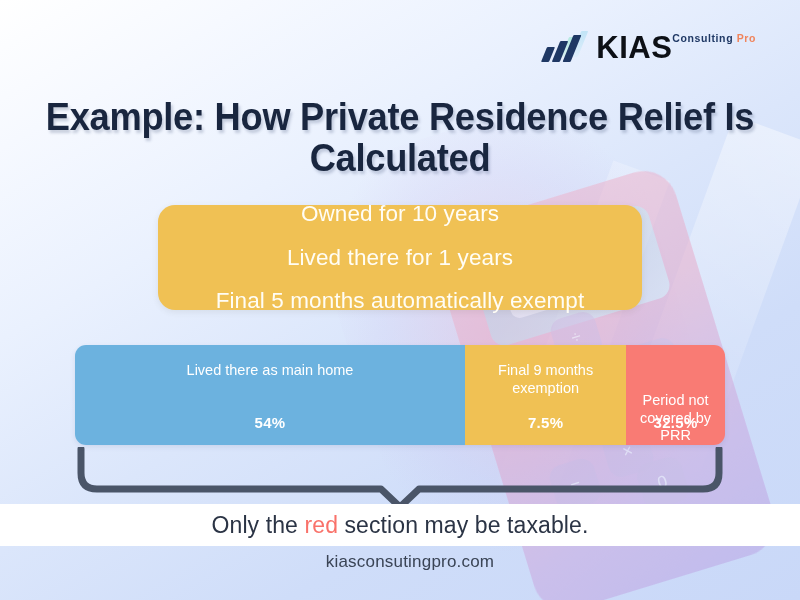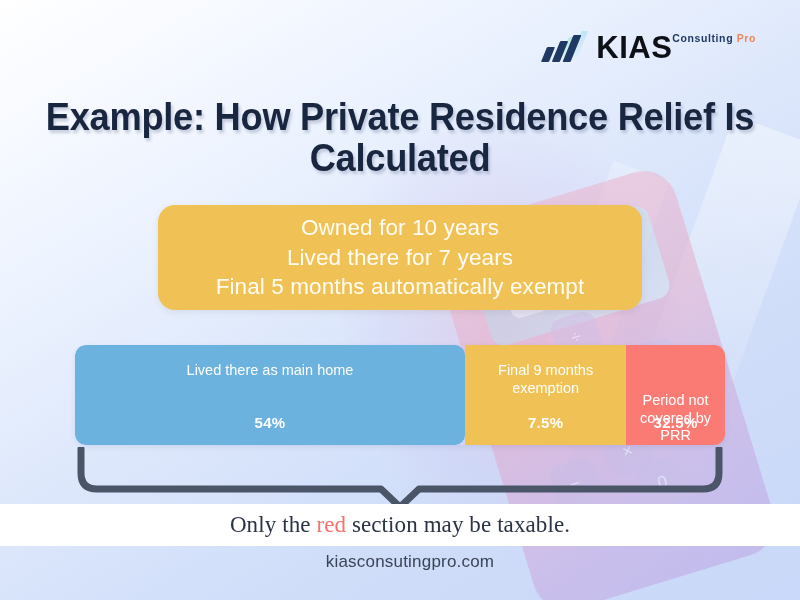--- a/index.html
+++ b/index.html
@@ -137,21 +137,21 @@
   
   .facts {
     position:absolute;
     left:158px; top:205px;
     width:484px; height:105px;
     background:#f0c154;
     border-radius:17px;
     z-index:6;
     display:flex; flex-direction:column;
     align-items:center; justify-content:center;
-    gap:2px;
+    gap:16px;
     box-shadow:0 2px 6px rgba(80,80,60,.10);
   }
   .facts div {
     color:#fffdf5;
     font-size:22.5px;
     line-height:1.24;
     letter-spacing:.1px;
     font-family:"Liberation Sans", sans-serif;
   }
 
@@ -207,21 +207,21 @@
     left:0; right:0; top:504px;
     height:42px;
     background:#ffffff;
     z-index:7;
     display:flex; align-items:center; justify-content:center;
   }
   .caption {
     font-size:23px;
     color:#2b3445;
     letter-spacing:.1px;
-    font-family:Liberation Serif, serif;
+    font-family:Liberation Sans, sans-serif;
   }
   .caption .red-word { color:#f9726a; }
 
   
   .footer {
     position:absolute;
     left:0; right:0; top:552px;
     text-align:center;
     z-index:7;
     font-size:17px;
@@ -268,26 +268,26 @@
         <span class="c">Consulting</span>
         <span class="p">Pro</span>
       </div>
     </div>
   </div>
 
   <h1 class="title">Example: How Private Residence Relief Is Calculated</h1>
 
   <div class="facts">
     <div>Owned for 10 years</div>
-    <div>Lived there for 7 years</div>
+    <div>Lived there for 1 years</div>
     <div>Final 5 months automatically exempt</div>
   </div>
 
   <div class="bar">
-    <div class="seg blue" style="width:60%;border-radius:10px;">
+    <div class="seg blue" style="width:60%;">
       <div class="lbl">Lived there as main home</div>
       <div class="pct">54%</div>
     </div>
     <div class="seg amber" style="width:24.8%;">
       <div class="lbl">Final 9 months exemption</div>
       <div class="pct">7.5%</div>
     </div>
     <div class="seg red" style="width:15.2%;">
       <div class="lbl">Period not covered by PRR</div>
       <div class="pct">32.5%</div>

